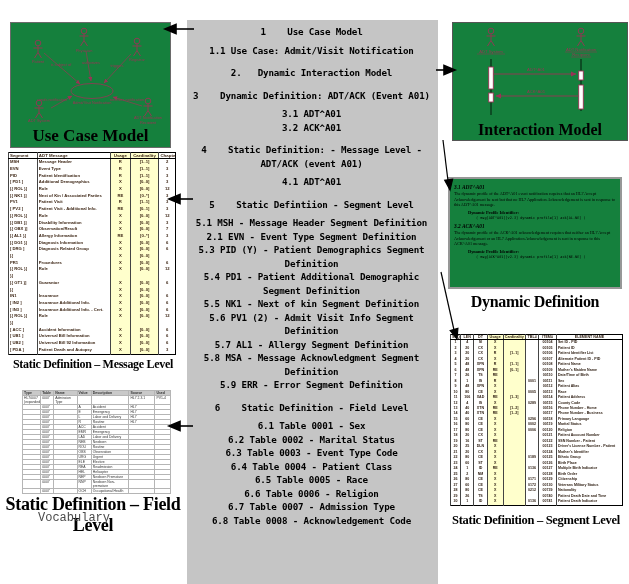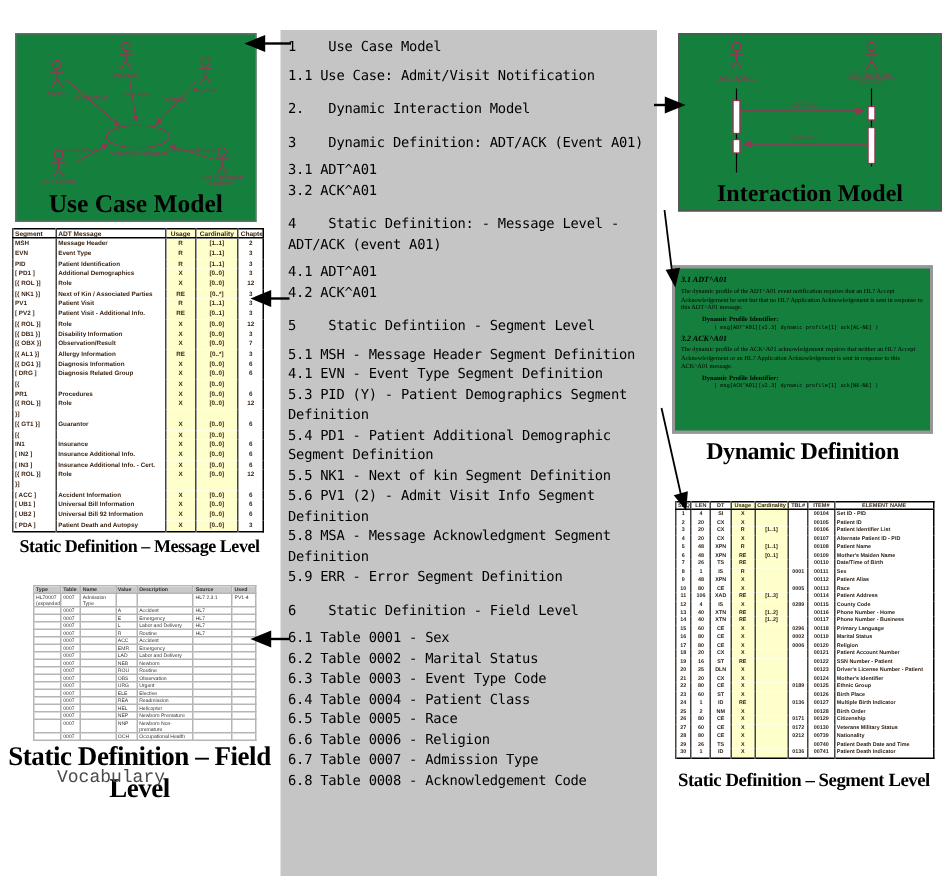--- a/index.html
+++ b/index.html
@@ -2,22 +2,22 @@
 <html><head>
 <meta charset="utf-8">
 <style>
   html,body{margin:0;padding:0;background:#fff;}
   .canvas{position:relative;width:629px;height:584px;background:#fff;overflow:hidden;
           font-family:"Liberation Sans",sans-serif;color:#000;}
 
   
   #toc{position:absolute;left:187px;top:20px;width:251px;height:564px;background:#c5c5c5;
        box-sizing:border-box;padding:5px 7px 0 5px;overflow:hidden;}
-  .toc-line{font-family:"DejaVu Sans Mono",monospace;font-size:9.2px;font-weight:normal;
-            letter-spacing:-0.15px;line-height:13.5px;white-space:pre-wrap;color:#000;}
+  .toc-line{font-family:"DejaVu Sans Mono",monospace;font-size:9.2px;font-weight:bold;
+            letter-spacing:-0.15px;line-height:13.5px;white-space:pre-wrap;color:#000;text-align:center;}
   .toc-line.sec{margin-top:9px;margin-bottom:5px;}
   #toc .toc-line.sec:first-child{margin-top:0;}
 
   
   .panel{position:absolute;background:#15803d;border:1px solid #6a6a6a;box-sizing:border-box;}
   #ucm-panel{left:10px;top:22px;width:161px;height:126px;}
   #im-panel{left:452px;top:22px;width:176px;height:119px;border-color:#555;}
   #dd-panel{left:448px;top:177px;width:174px;height:112px;border:2px solid #979797;
             padding:3px 4px;overflow:hidden;}
 
@@ -184,28 +184,28 @@
 
   <div id="toc">
       <div class="toc-line sec">1    Use Case Model</div>
       <div class="toc-line sub">1.1 Use Case: Admit/Visit Notification</div>
       <div class="toc-line sec">2.   Dynamic Interaction Model</div>
       <div class="toc-line sec">3    Dynamic Definition: ADT/ACK (Event A01)</div>
       <div class="toc-line sub">3.1 ADT^A01</div>
       <div class="toc-line sub">3.2 ACK^A01</div>
       <div class="toc-line sec">4    Static Definition: - Message Level - ADT/ACK (event A01)</div>
       <div class="toc-line sub">4.1 ADT^A01</div>
-      <div class="toc-line sub">4.2 ACK^A01</div>
       <div class="toc-line sec">5    Static Defintiion - Segment Level</div>
       <div class="toc-line sub">5.1 MSH - Message Header Segment Definition</div>
-      <div class="toc-line sub">4.1 EVN - Event Type Segment Definition</div>
+      <div class="toc-line sub">2.1 EVN - Event Type Segment Definition</div>
       <div class="toc-line sub">5.3 PID (Y) - Patient Demographics Segment Definition</div>
       <div class="toc-line sub">5.4 PD1 - Patient Additional Demographic Segment Definition</div>
       <div class="toc-line sub">5.5 NK1 - Next of kin Segment Definition</div>
       <div class="toc-line sub">5.6 PV1 (2) - Admit Visit Info Segment Definition</div>
+      <div class="toc-line sub">5.7 AL1 - Allergy Segment Definition</div>
       <div class="toc-line sub">5.8 MSA - Message Acknowledgment Segment Definition</div>
       <div class="toc-line sub">5.9 ERR - Error Segment Definition</div>
       <div class="toc-line sec">6    Static Definition - Field Level</div>
       <div class="toc-line sub">6.1 Table 0001 - Sex</div>
       <div class="toc-line sub">6.2 Table 0002 - Marital Status</div>
       <div class="toc-line sub">6.3 Table 0003 - Event Type Code</div>
       <div class="toc-line sub">6.4 Table 0004 - Patient Class</div>
       <div class="toc-line sub">6.5 Table 0005 - Race</div>
       <div class="toc-line sub">6.6 Table 0006 - Religion</div>
       <div class="toc-line sub">6.7 Table 0007 - Admission Type</div>

